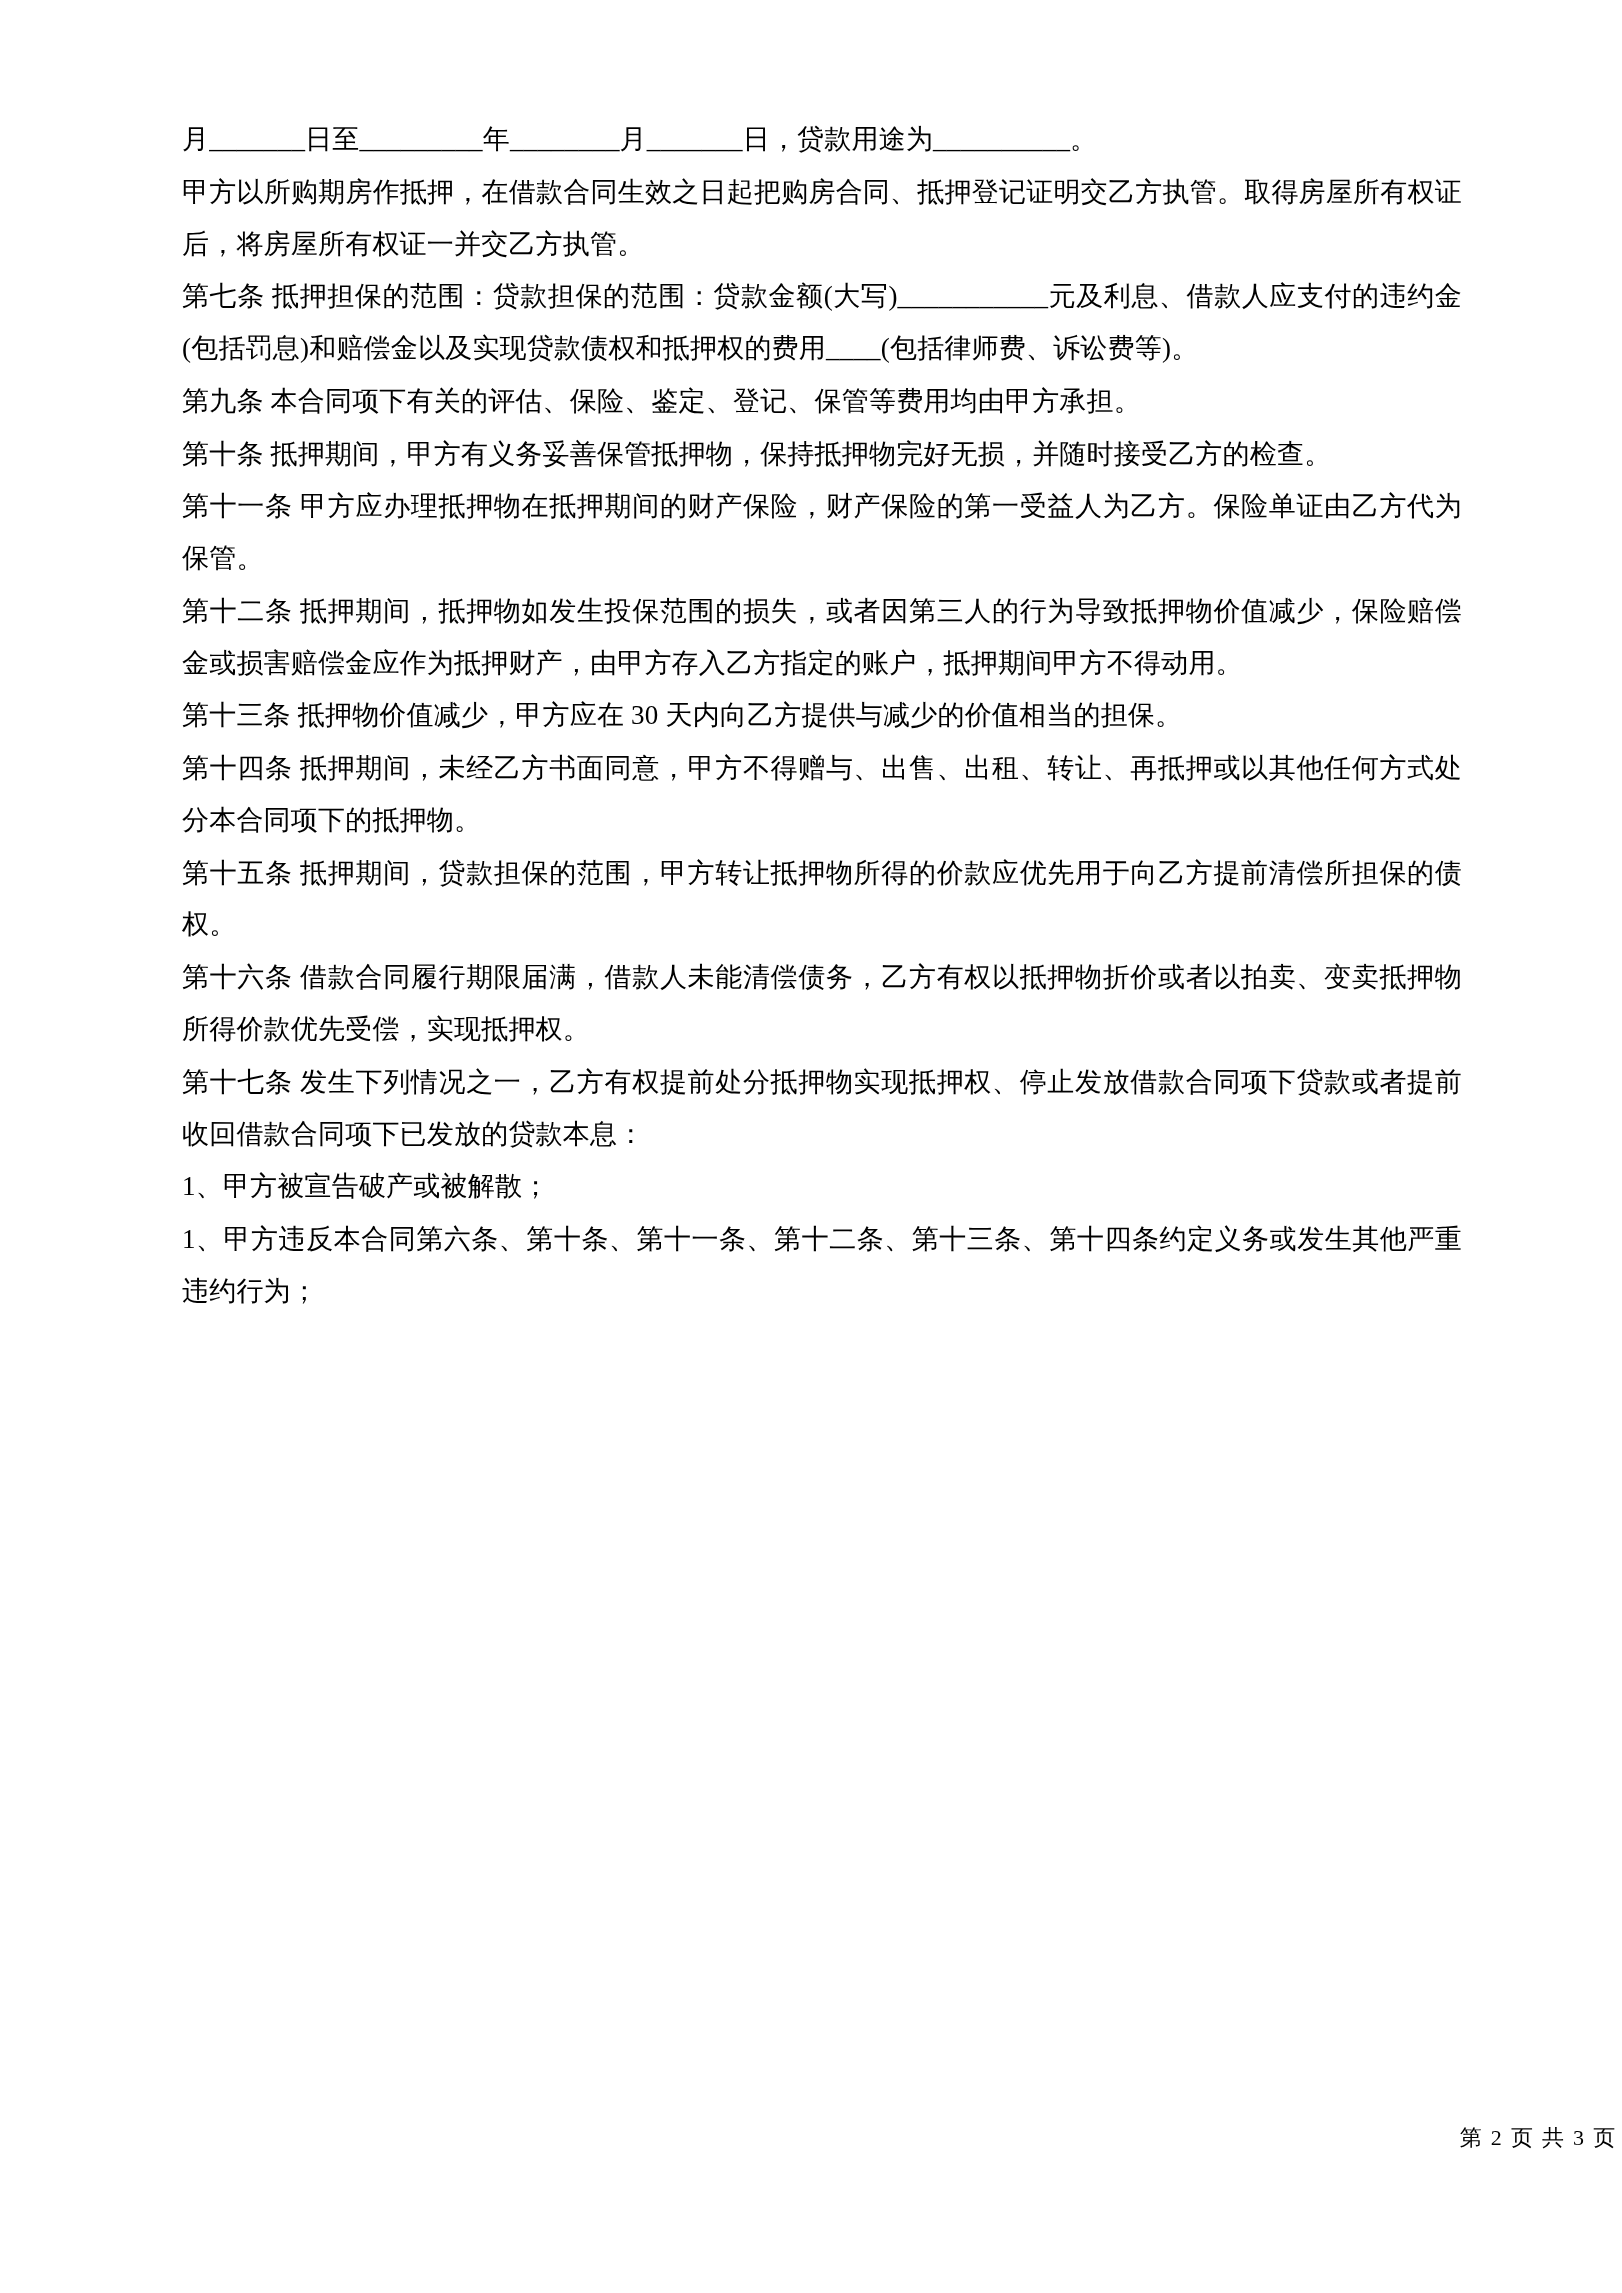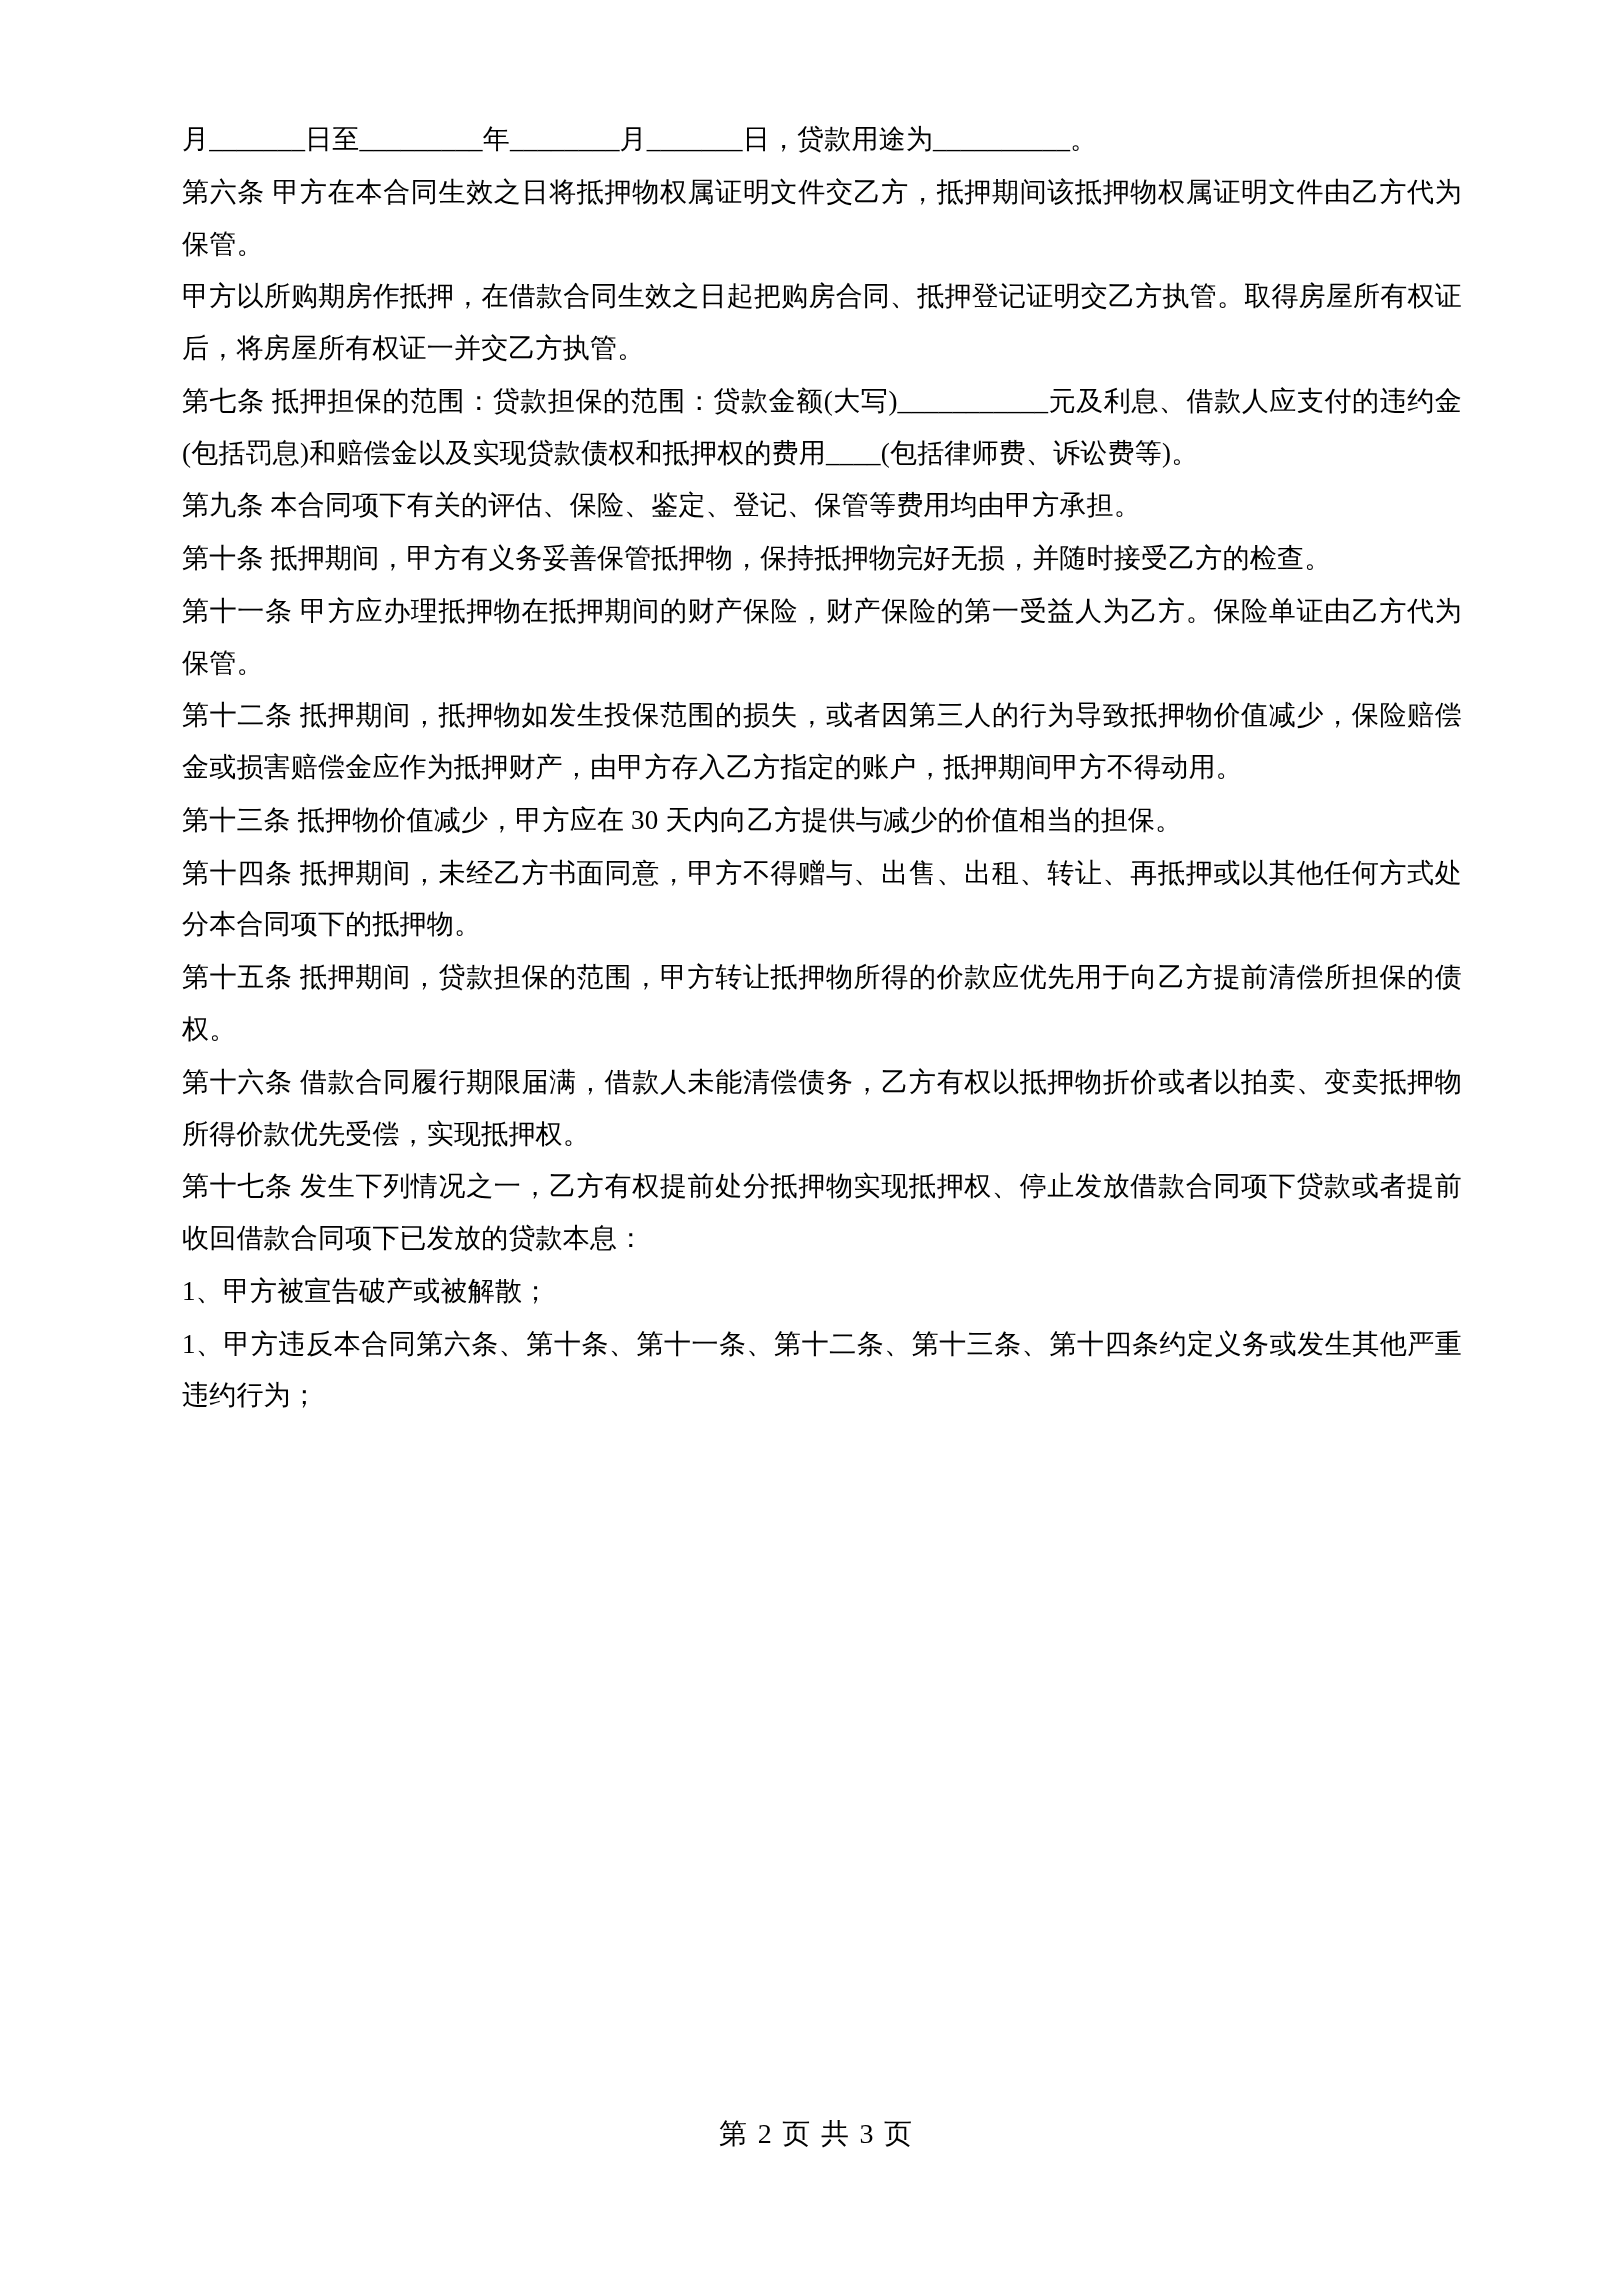--- a/index.html
+++ b/index.html
@@ -33,35 +33,34 @@
   .para {
     margin: 0 0 0.9px 0;
     text-indent: 0;
     white-space: normal;
   }
   .footer {
     position: absolute;
     left: 16px;
     right: 0;
     bottom: 141px;
-    text-align: center;
-    font-size: 28px;
+    text-align: right;
+    font-size: 22px;
     letter-spacing: 1.8px;
   }
   .footer-line {
     display: inline-block;
   }
 </style>
 </head>
 <body>
 
 <div class="page">
   <div class="body-text">
     <p class="para">月_______日至_________年________月_______日，贷款用途为__________。</p>
-    <p class="para">第六条  甲方在本合同生效之日将抵押物权属证明文件交乙方，抵押期间该抵押物权属证明文件由乙方代为保管。</p>
     <p class="para">甲方以所购期房作抵押，在借款合同生效之日起把购房合同、抵押登记证明交乙方执管。取得房屋所有权证后，将房屋所有权证一并交乙方执管。</p>
     <p class="para">第七条  抵押担保的范围：贷款担保的范围：贷款金额(大写)___________元及利息、借款人应支付的违约金(包括罚息)和赔偿金以及实现贷款债权和抵押权的费用____(包括律师费、诉讼费等)。</p>
     <p class="para">第九条  本合同项下有关的评估、保险、鉴定、登记、保管等费用均由甲方承担。</p>
     <p class="para">第十条  抵押期间，甲方有义务妥善保管抵押物，保持抵押物完好无损，并随时接受乙方的检查。</p>
     <p class="para">第十一条  甲方应办理抵押物在抵押期间的财产保险，财产保险的第一受益人为乙方。保险单证由乙方代为保管。</p>
     <p class="para">第十二条  抵押期间，抵押物如发生投保范围的损失，或者因第三人的行为导致抵押物价值减少，保险赔偿金或损害赔偿金应作为抵押财产，由甲方存入乙方指定的账户，抵押期间甲方不得动用。</p>
     <p class="para">第十三条  抵押物价值减少，甲方应在 30 天内向乙方提供与减少的价值相当的担保。</p>
     <p class="para">第十四条  抵押期间，未经乙方书面同意，甲方不得赠与、出售、出租、转让、再抵押或以其他任何方式处分本合同项下的抵押物。</p>
     <p class="para">第十五条  抵押期间，贷款担保的范围，甲方转让抵押物所得的价款应优先用于向乙方提前清偿所担保的债权。</p>
     <p class="para">第十六条  借款合同履行期限届满，借款人未能清偿债务，乙方有权以抵押物折价或者以拍卖、变卖抵押物所得价款优先受偿，实现抵押权。</p>

